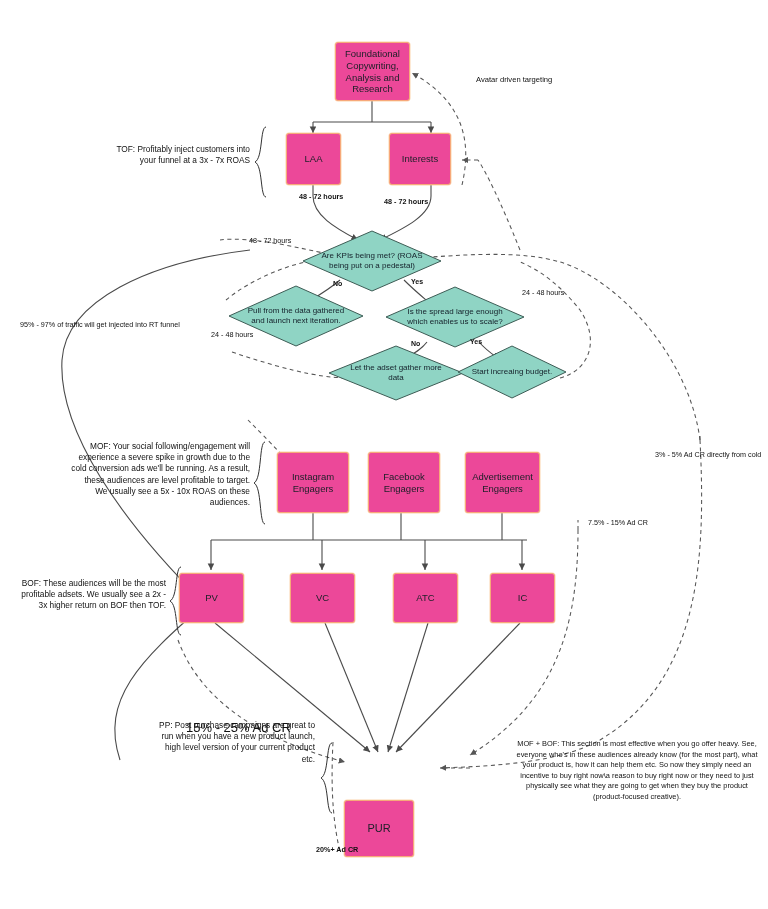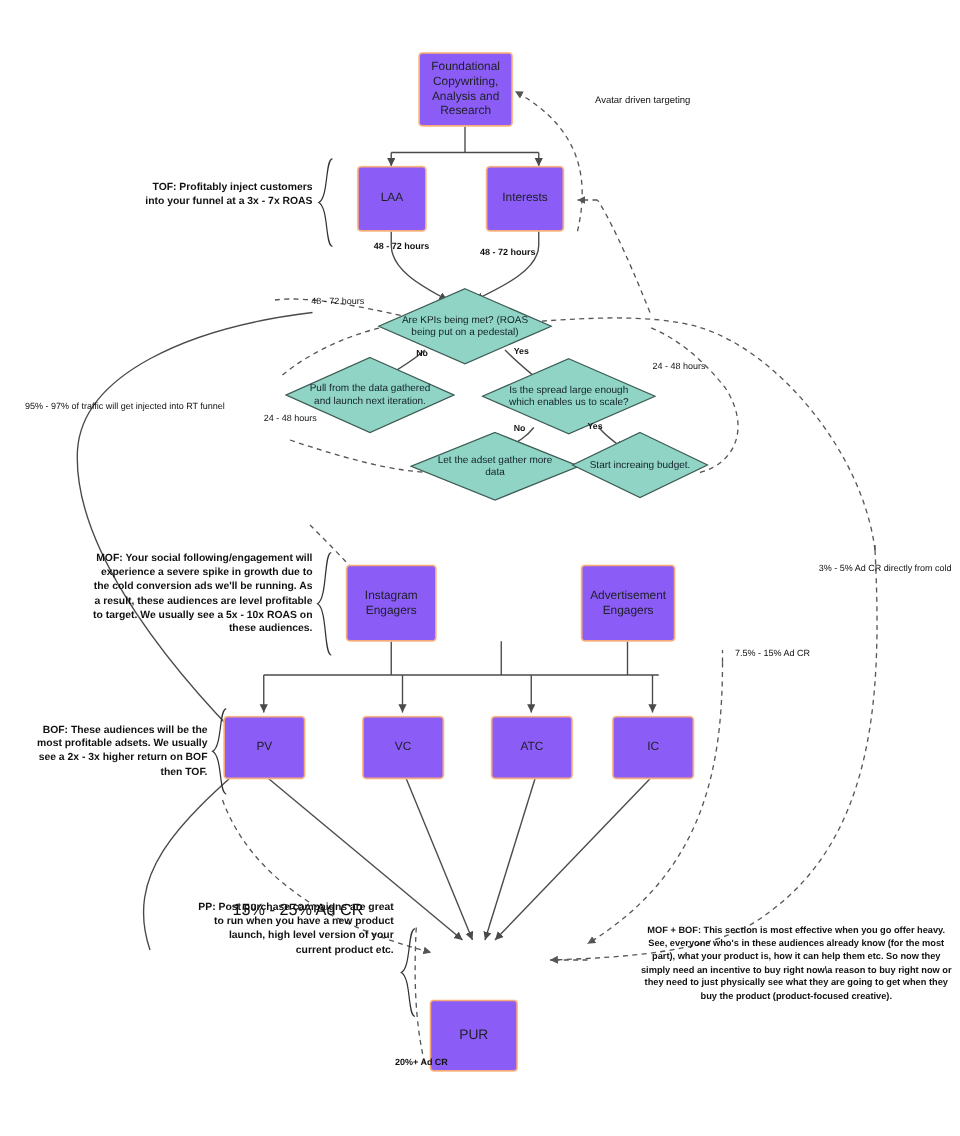--- a/index.html
+++ b/index.html
@@ -9,33 +9,33 @@
     color:#1a1a1a;
   }
   #canvas{position:absolute;left:0;top:0;width:768px;height:909px;}
   #svg-layer{position:absolute;left:0;top:0;width:768px;height:909px;}
   .node{
     position:absolute;box-sizing:border-box;
     display:flex;align-items:center;justify-content:center;text-align:center;
     line-height:1.22;
   }
   .box{
-    background:#8b5cf6;border:1px solid #F7A97A;border-radius:3px;
+    background:#ec4899;border:1px solid #F7A97A;border-radius:3px;
     color:#20202a;font-size:9.5px;
     box-shadow:0 0 0 0.5px rgba(250,200,150,.8);
   }
   .diamond-wrap{position:absolute;}
   .diamond-shape{position:absolute;left:0;top:0;width:100%;height:100%;}
   .diamond-label{
     position:absolute;left:0;top:0;width:100%;height:100%;
     display:flex;align-items:center;justify-content:center;text-align:center;
     font-size:8px;color:#14202a;line-height:1.25;padding:0 14px;box-sizing:border-box;
   }
   .anno{
-    position:absolute;font-size:8.3px;font-weight:bold;color:#111;
+    position:absolute;font-size:8.3px;font-weight:normal;color:#111;
     line-height:1.35;text-align:right;
   }
   .anno.center{text-align:center;}
   .edge-label{
     position:absolute;font-size:7.2px;font-weight:bold;color:#111;
     white-space:nowrap;
   }
   .yesno{
     position:absolute;font-size:7px;font-weight:bold;color:#111;white-space:nowrap;
   }
@@ -171,20 +171,23 @@
   <div class="diamond-wrap" style="left:457px;top:345px;width:110px;height:54px;">
     <svg class="diamond-shape" viewBox="0 0 110 54">
       <polygon points="55,1 109,27 55,53 1,27" fill="#8FD4C4" stroke="#3d5c55" stroke-width="1"></polygon>
     </svg>
     <div class="diamond-label" style="padding:0 8px;">Start increaing budget.</div>
   </div>
 
   <div class="node box" style="left:277px;top:452px;width:72px;height:61px;">
     <span>Instagram Engagers</span>
   </div>
+  <div class="node box" style="left:368px;top:452px;width:72px;height:61px;">
+    <span>Facebook Engagers</span>
+  </div>
   <div class="node box" style="left:465px;top:452px;width:75px;height:61px;">
     <span>Advertisement Engagers</span>
   </div>
 
   <div class="node box" style="left:179px;top:573px;width:65px;height:50px;">
     <span>PV</span>
   </div>
   <div class="node box" style="left:290px;top:573px;width:65px;height:50px;">
     <span>VC</span>
   </div>

